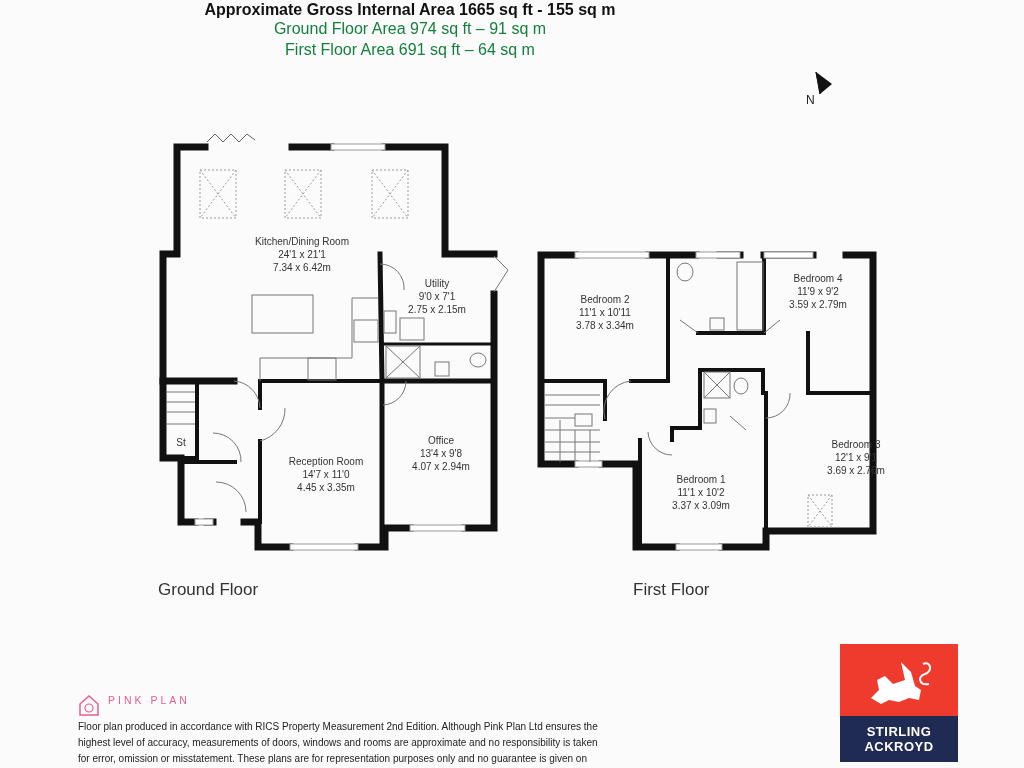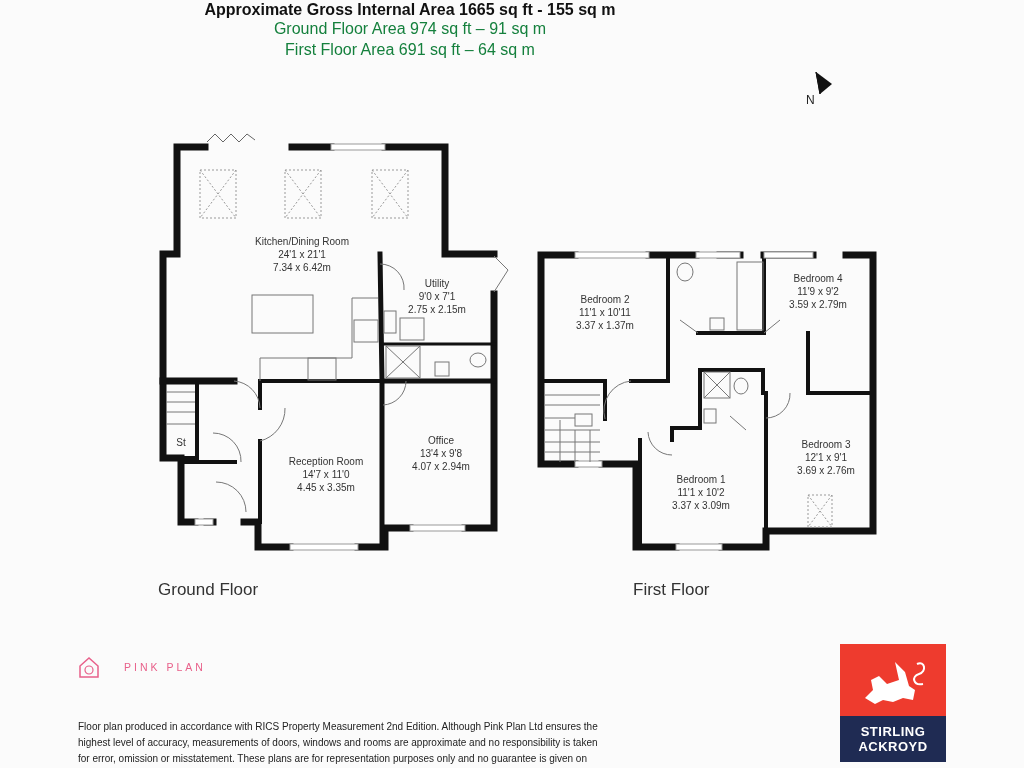--- a/index.html
+++ b/index.html
@@ -5,24 +5,24 @@
   html, body { margin:0; padding:0; background:#fbfbfb; }
   body { width:1024px; height:768px; position:relative; overflow:hidden; font-family:"Liberation Sans", sans-serif; color:#333; }
   .hdr { position:absolute; left:0; width:820px; text-align:center; }
   .hdr-title { top:1px; font-size:16px; font-weight:bold; color:#111; }
   .hdr-sub { font-size:16px; color:#15803d; }
   .plan { position:absolute; left:0; top:0; }
   .room-label { position:absolute; text-align:center; font-size:10px; line-height:13px; color:#333; white-space:nowrap; transform:translateX(-50%); }
   .floor-label { position:absolute; font-size:17px; color:#333; }
   .compass { position:absolute; left:800px; top:70px; }
   .compass-n { position:absolute; left:806px; top:93px; font-size:12px; color:#222; }
-  .pink-logo { position:absolute; left:78px; top:656px; display:flex; align-items:center; gap:24px; }
+  .pink-logo { position:absolute; left:78px; top:694px; display:flex; align-items:flex-start; gap:8px; }
   .pink-text { color:#e8608a; font-size:10.5px; letter-spacing:3px; }
   .disclaimer { position:absolute; left:78px; top:719px; width:520px; font-size:10px; line-height:16px; color:#222; }
-  .sa-logo { position:absolute; left:840px; top:644px; width:106px; height:118px; }
+  .sa-logo { position:absolute; left:840px; top:644px; width:118px; height:118px; }
   .sa-top { height:72px; background:#ee3b2e; display:flex; align-items:center; justify-content:center; }
   .sa-bot { height:46px; background:#1f2b53; color:#fff; font-weight:bold; font-size:13px; line-height:15px; text-align:center; display:flex; flex-direction:column; justify-content:center; letter-spacing:0.5px; }
 </style>
 </head>
 <body>
 
 <div>
   <div class="hdr hdr-title">Approximate Gross Internal Area 1665 sq ft - 155 sq m</div>
   <div class="hdr hdr-sub" style="top:20px">Ground Floor Area 974 sq ft – 91 sq m</div>
   <div class="hdr hdr-sub" style="top:41px">First Floor Area 691 sq ft – 64 sq m</div>
@@ -155,28 +155,28 @@
   <div>13'4 x 9'8</div>
   <div>4.07 x 2.94m</div>
 </div>
 <div class="room-label" style="left:181px;top:436px">
   <div>St</div>
 </div>
 
 <div class="room-label" style="left:605px;top:293px">
   <div>Bedroom 2</div>
   <div>11'1 x 10'11</div>
-  <div>3.37 x 1.37m</div>
+  <div>3.78 x 3.34m</div>
 </div>
 <div class="room-label" style="left:818px;top:272px">
   <div>Bedroom 4</div>
   <div>11'9 x 9'2</div>
   <div>3.59 x 2.79m</div>
 </div>
-<div class="room-label" style="left:826px;top:438px">
+<div class="room-label" style="left:856px;top:438px">
   <div>Bedroom 3</div>
   <div>12'1 x 9'1</div>
   <div>3.69 x 2.76m</div>
 </div>
 <div class="room-label" style="left:701px;top:473px">
   <div>Bedroom 1</div>
   <div>11'1 x 10'2</div>
   <div>3.37 x 3.09m</div>
 </div>
 

